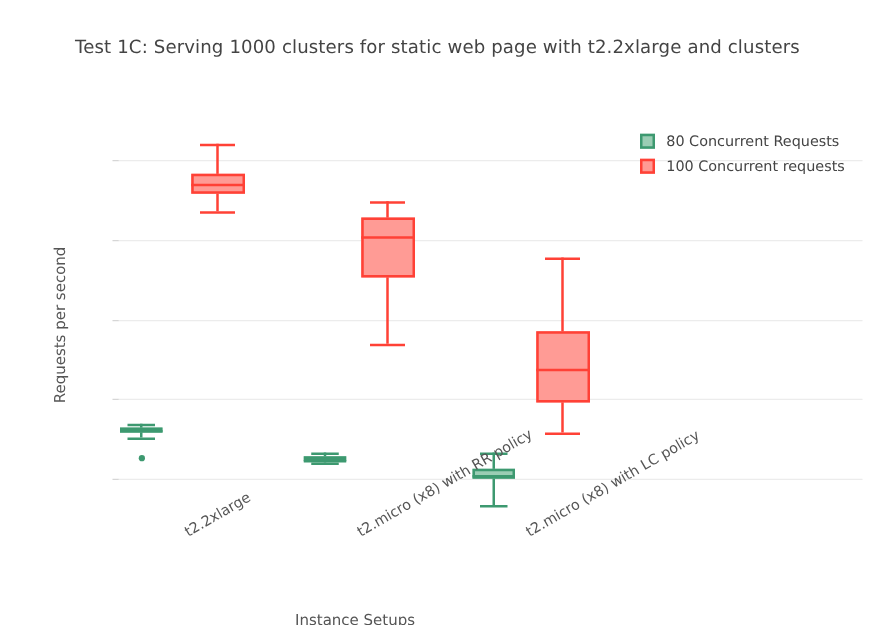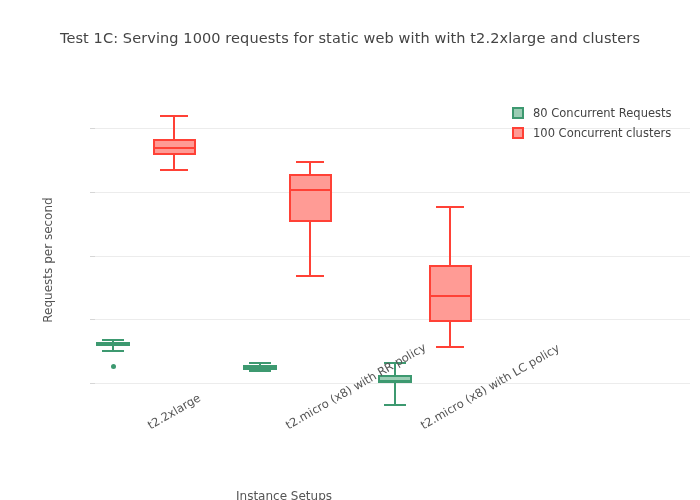--- a/index.html
+++ b/index.html
@@ -44,21 +44,21 @@
     width:12px;height:12px;box-sizing:border-box;border-width:2px;border-style:solid;
     margin-right:9px;flex:none;
   }
   .legend-text{font-size:11.5px;color:#444;white-space:nowrap;}
 </style>
 </head>
 <body>
 
 <div id="chart-root">
 
-  <div class="chart-title">Test 1C: Serving 1000 requests for static web with with t2.2xlarge and clusters</div>
+  <div class="chart-title">Test 1C: Serving 1000 clusters for static web page with t2.2xlarge and clusters</div>
 
   <div class="plot" id="plot">
       <div class="gridline" style="top: 265px;"></div>
       <div class="ytick-mark" style="top: 265px;"></div>
       <div class="gridline" style="top: 201.25px;"></div>
       <div class="ytick-mark" style="top: 201.25px;"></div>
       <div class="gridline" style="top: 137.5px;"></div>
       <div class="ytick-mark" style="top: 137.5px;"></div>
       <div class="gridline" style="top: 73.75px;"></div>
       <div class="ytick-mark" style="top: 73.75px;"></div>
@@ -101,20 +101,20 @@
 
   <div class="axis-title" id="xaxis-title" style="left: 236px; top: 489px;">Instance Setups</div>
 
   <div class="legend" id="legend">
       <div class="legend-row">
         <span class="legend-swatch" style="background: rgb(155, 205, 180); border-color: rgb(61, 153, 112);"></span>
         <span class="legend-text">80 Concurrent Requests</span>
       </div>
       <div class="legend-row">
         <span class="legend-swatch" style="background: rgb(255, 155, 149); border-color: rgb(255, 65, 54);"></span>
-        <span class="legend-text">100 Concurrent clusters</span>
+        <span class="legend-text">100 Concurrent requests</span>
       </div>
     </div>
 
 <div class="xlabel" style="left: 145px; top: 420px;">t2.2xlarge</div>
     <div class="xlabel" style="left: 283px; top: 420px;">t2.micro (x8) with RR policy</div>
     <div class="xlabel" style="left: 418px; top: 420px;">t2.micro (x8) with LC policy</div>
   </div>
 
 </body></html>

